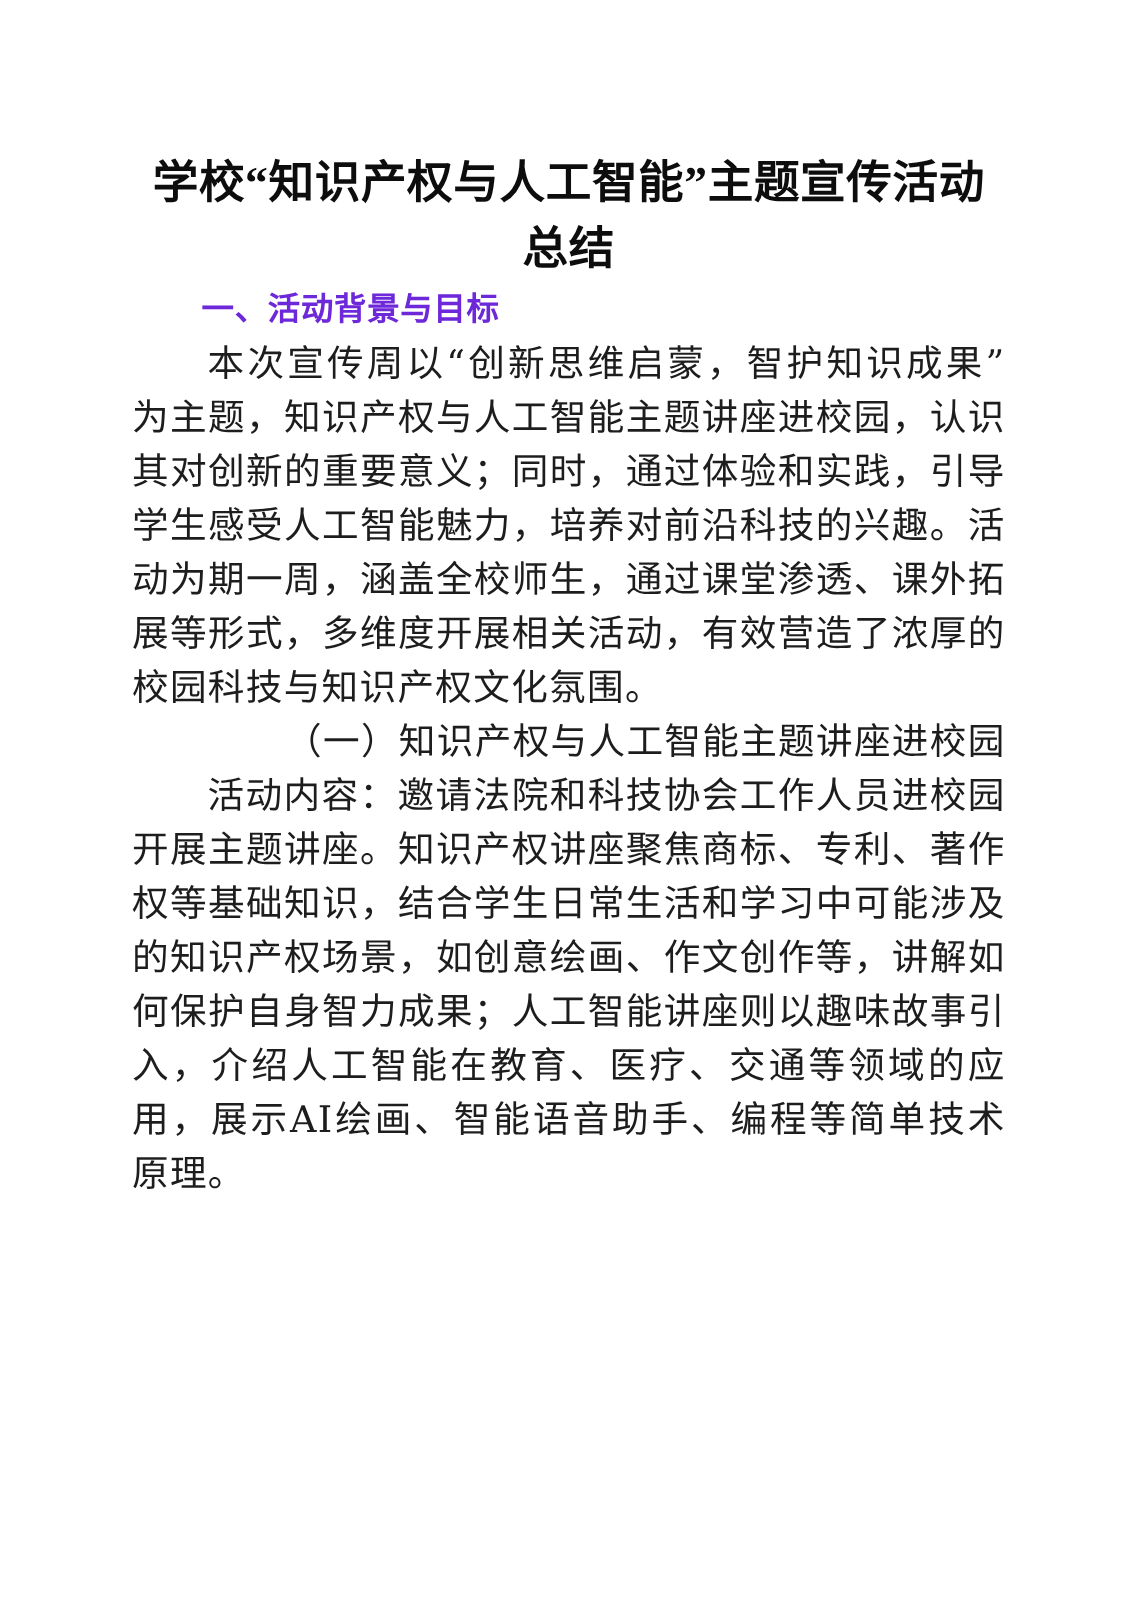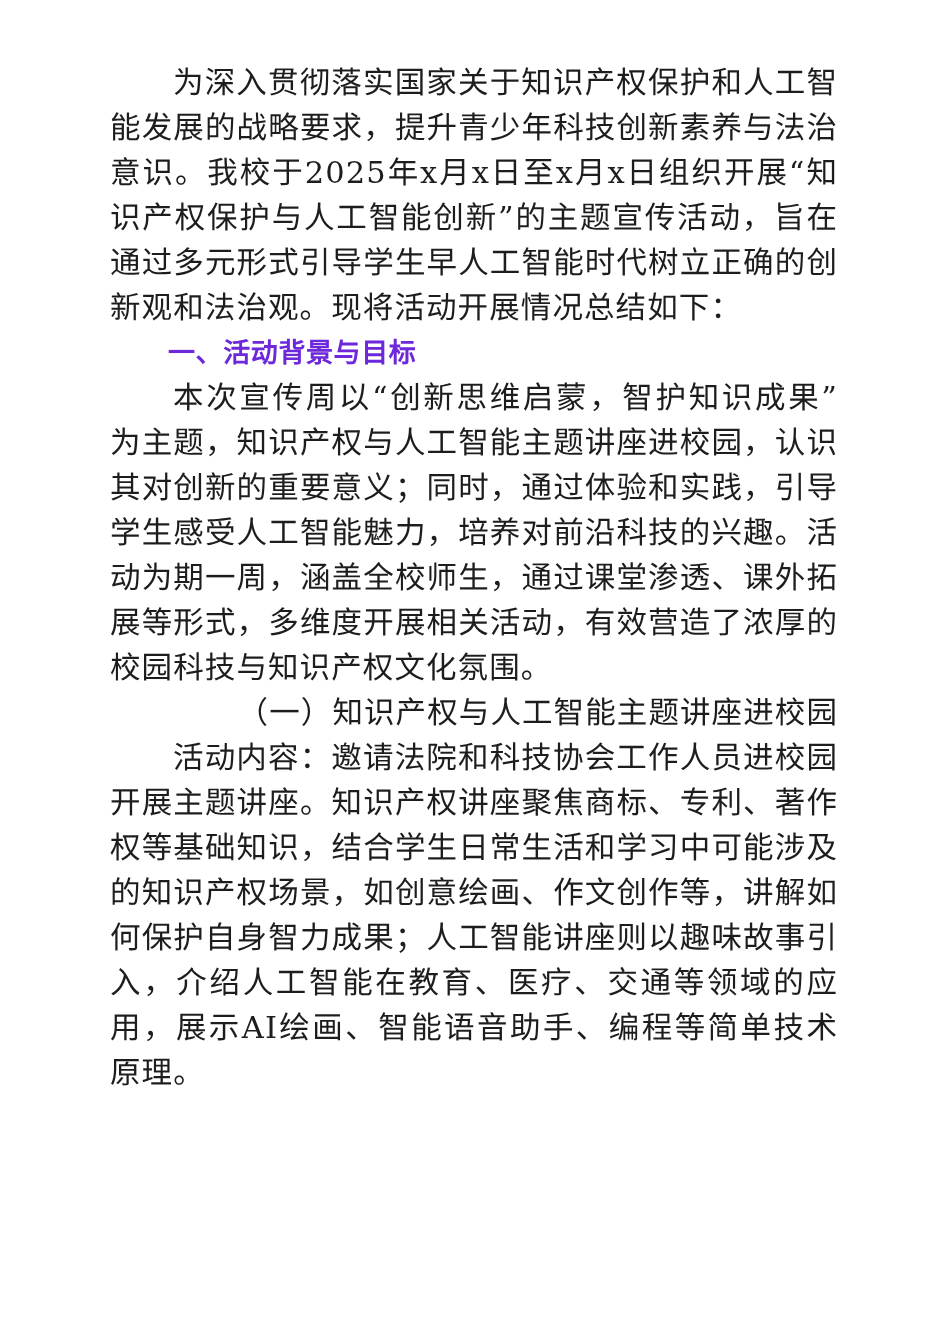--- a/index.html
+++ b/index.html
@@ -83,22 +83,22 @@
     color: #1d1d1d;
     word-break: break-all;
     text-align: right;
   }
 </style>
 </head>
 <body style="color: rgb(26, 26, 26);">
 
 <div class="page" style="background: rgb(255, 255, 255);">
 
+  <h1 class="doc-title">学校“知识产权与人工智能”主题宣传活动总结</h1>
 
-  <p class="para first-body">为深入贯彻落实国家关于知识产权保护和人工智能发展的战略要求，提升青少年科技创新素养与法治意识。我校于2025年x月x日至x月x日组织开展“知识产权保护与人工智能创新”的主题宣传活动，旨在通过多元形式引导学生早人工智能时代树立正确的创新观和法治观。现将活动开展情况总结如下：</p>
 
   <h2 class="section-heading">一、活动背景与目标</h2>
 
   <p class="para">本次宣传周以“创新思维启蒙，智护知识成果”为主题，知识产权与人工智能主题讲座进校园，认识其对创新的重要意义；同时，通过体验和实践，引导学生感受人工智能魅力，培养对前沿科技的兴趣。活动为期一周，涵盖全校师生，通过课堂渗透、课外拓展等形式，多维度开展相关活动，有效营造了浓厚的校园科技与知识产权文化氛围。</p>
 
 
   <p class="subsection-heading">（一）知识产权与人工智能主题讲座进校园</p>
 
   <p class="para">活动内容：邀请法院和科技协会工作人员进校园开展主题讲座。知识产权讲座聚焦商标、专利、著作权等基础知识，结合学生日常生活和学习中可能涉及的知识产权场景，如创意绘画、作文创作等，讲解如何保护自身智力成果；人工智能讲座则以趣味故事引入，介绍人工智能在教育、医疗、交通等领域的应用，展示AI绘画、智能语音助手、编程等简单技术原理。</p>
 

